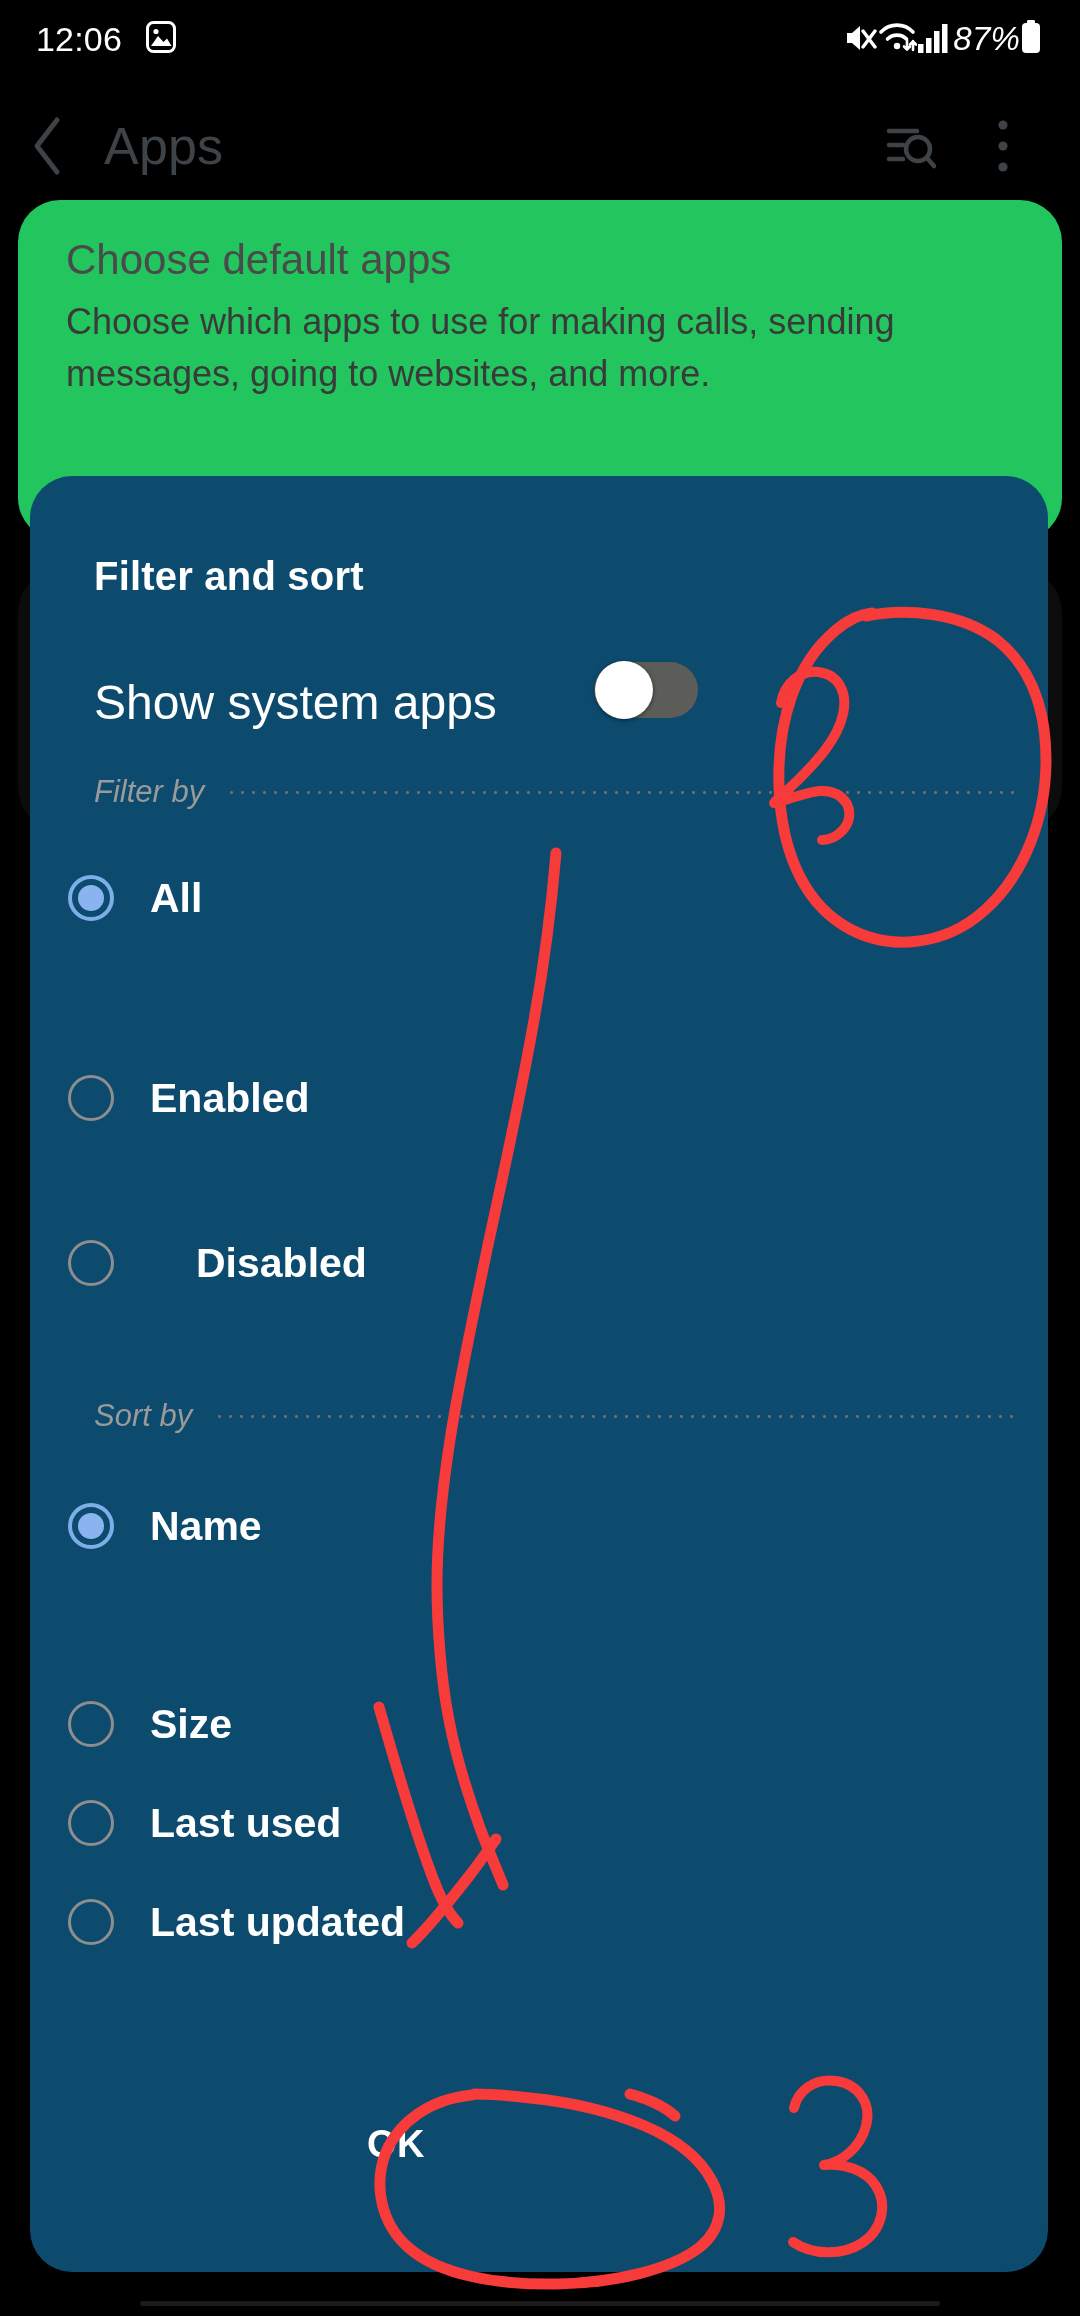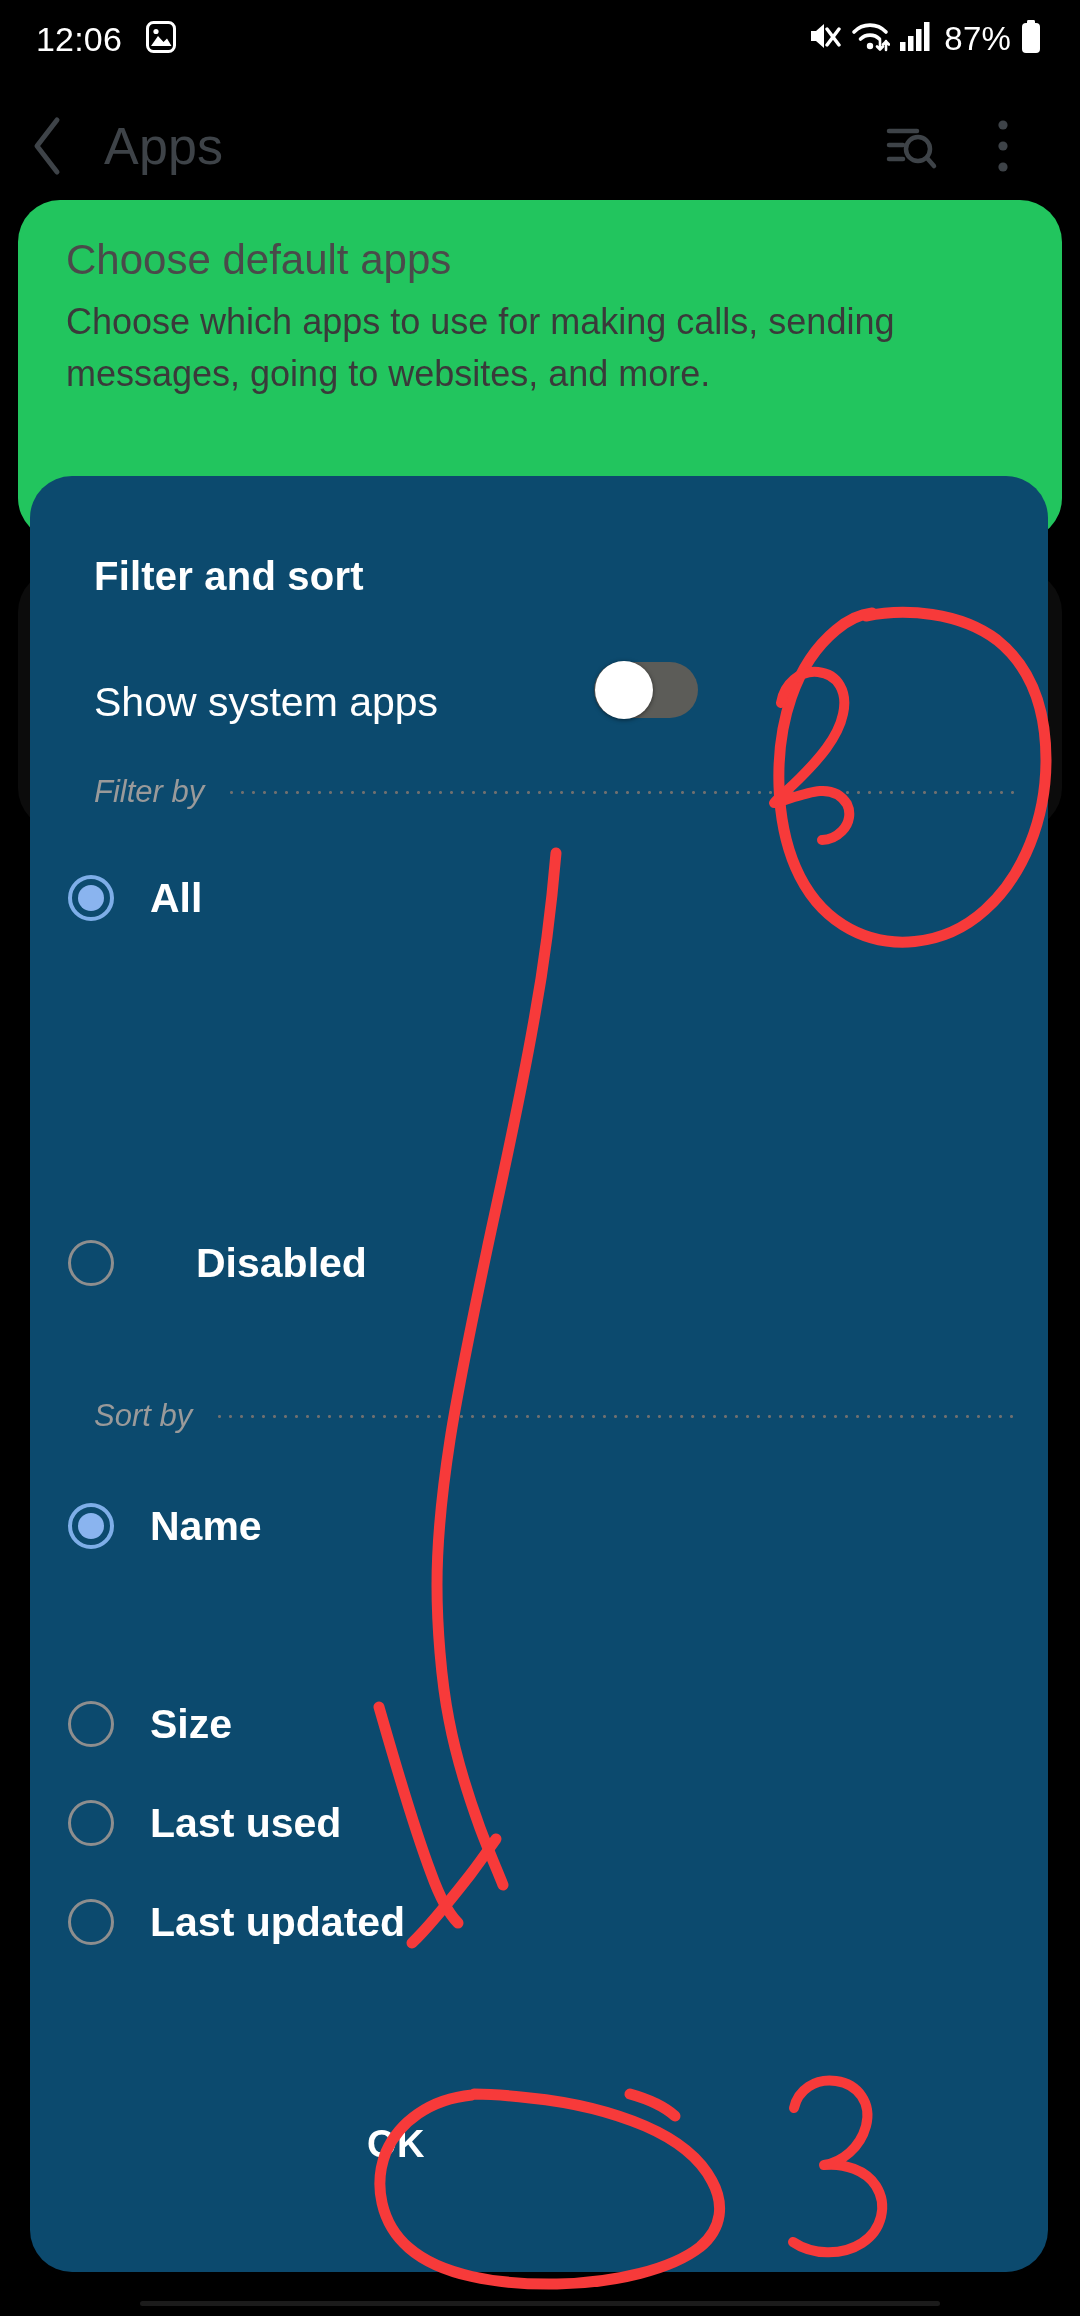--- a/index.html
+++ b/index.html
@@ -23,21 +23,21 @@
     padding: 0 38px 0 36px;
     box-sizing: border-box;
     color: #fff;
     z-index: 5;
   }
   #status-left { display: flex; align-items: center; gap: 24px; }
   .status-time {
     font-size: 34px; letter-spacing: 0.2px; color: #ffffff;
   }
   .sb-icon { display: block; }
-  #status-right { display: flex; align-items: flex-start; gap: 9px; }
+  #status-right { display: flex; align-items: flex-end; gap: 0; font-style: italic; }
   .batt-pct { font-size: 33px; color: #fff; margin-left: 2px; letter-spacing: 0.2px;}
 
   
   #app-header {
     position: absolute; left: 0; top: 96px;
     width: 1080px; height: 100px;
     display: flex; align-items: center;
     z-index: 1;
   }
   #back-chevron {
@@ -96,21 +96,21 @@
   }
 
   
   #show-system-row {
     position: absolute; left: 0; top: 174px;
     width: 1018px; height: 104px;
     display: flex; align-items: center;
   }
   #show-system-label {
     margin-left: 64px;
-    font-size: 41px; color: #ffffff;
+    font-size: 48px; color: #ffffff;
   }
   #system-toggle {
     position: absolute; left: 564px; top: 12px;
     width: 104px; height: 56px;
     background: #5c5c58;
     border-radius: 28px;
   }
   #system-toggle .knob {
     position: absolute; left: 1px; top: -1px;
     width: 58px; height: 58px; border-radius: 50%;
@@ -285,20 +285,24 @@
   </div>
 
   <div class="section-head" style="top:296px;">
     <span class="sh-label">Filter by</span>
     <span class="sh-dots"></span>
   </div>
 
   <div class="radio-row" style="top:372px;">
     <span class="radio checked"></span>
     <span class="radio-label">All</span>
+  </div>
+  <div class="radio-row" style="top:572px;">
+    <span class="radio"></span>
+    <span class="radio-label">Enabled</span>
   </div>
   <div class="radio-row" style="top:737px;gap:46px;">
     <span class="radio"></span>
     <span class="radio-label">Disabled</span>
   </div>
 
   <div class="section-head" style="top:920px;">
     <span class="sh-label">Sort by</span>
     <span class="sh-dots"></span>
   </div>

